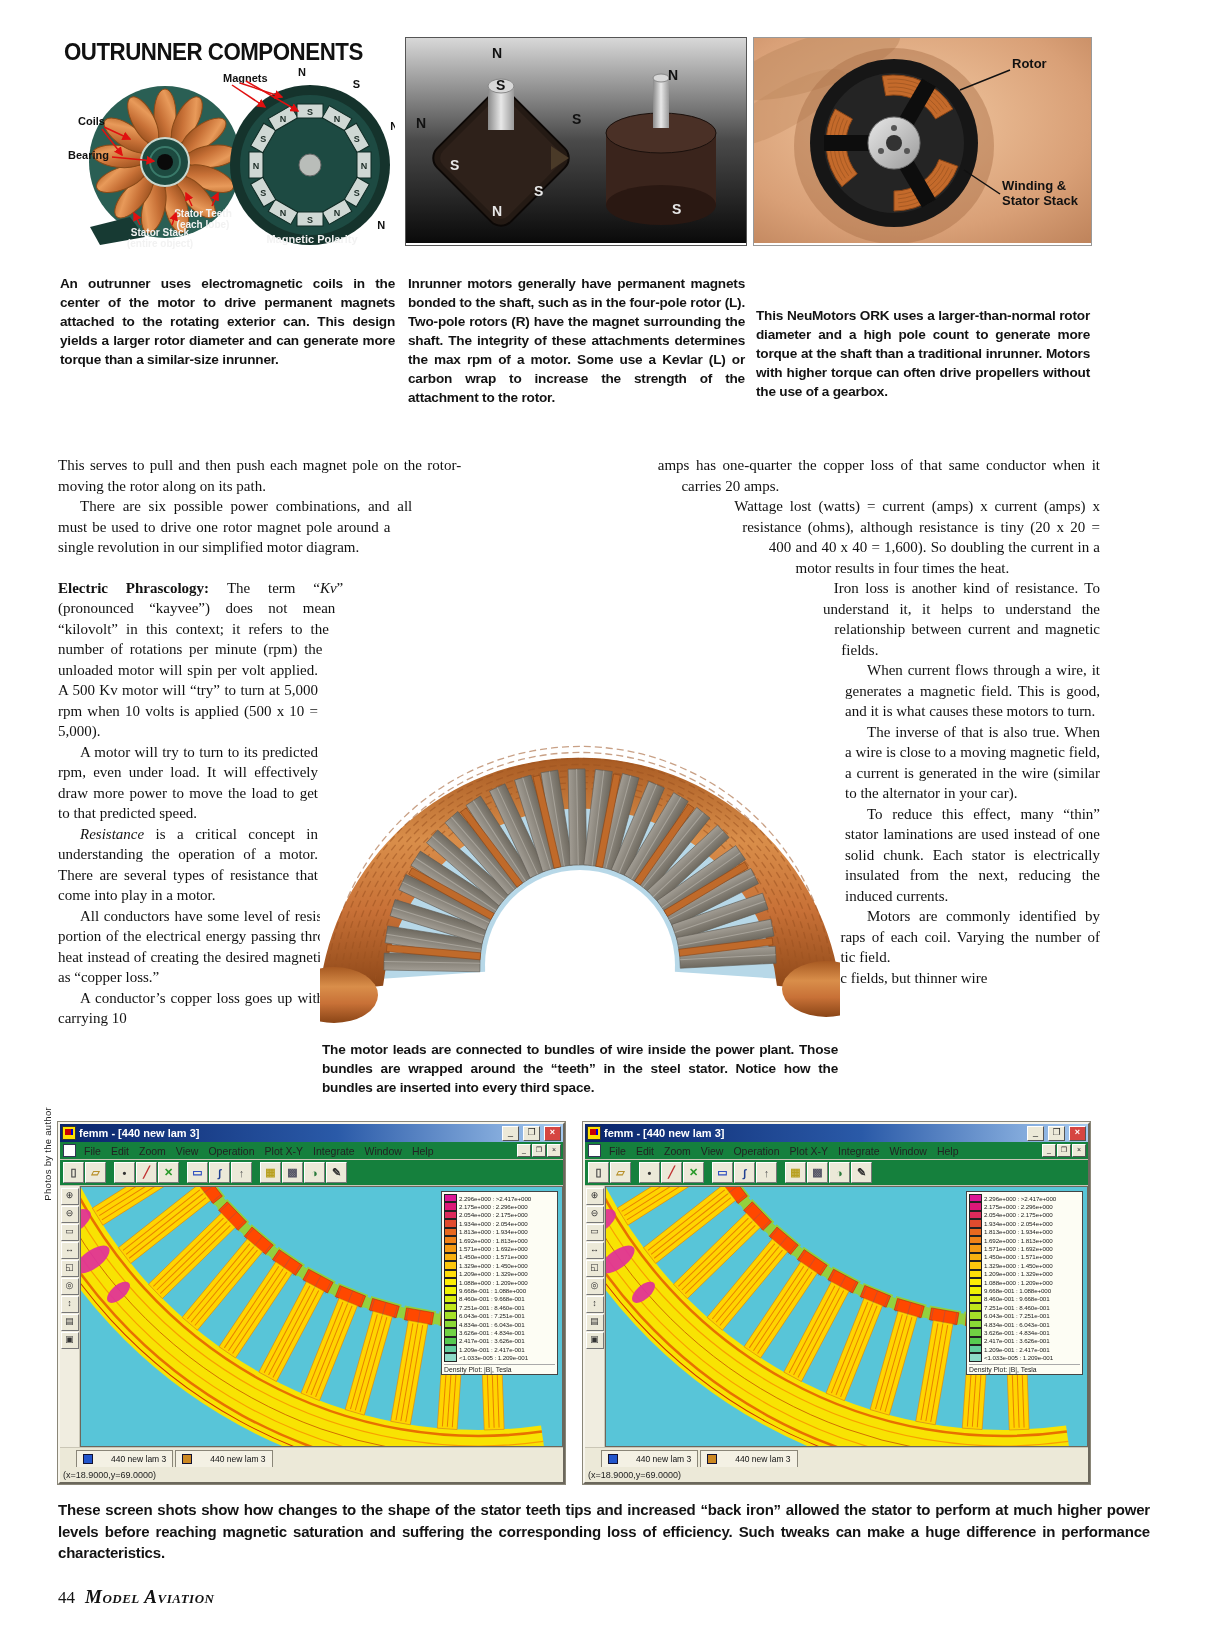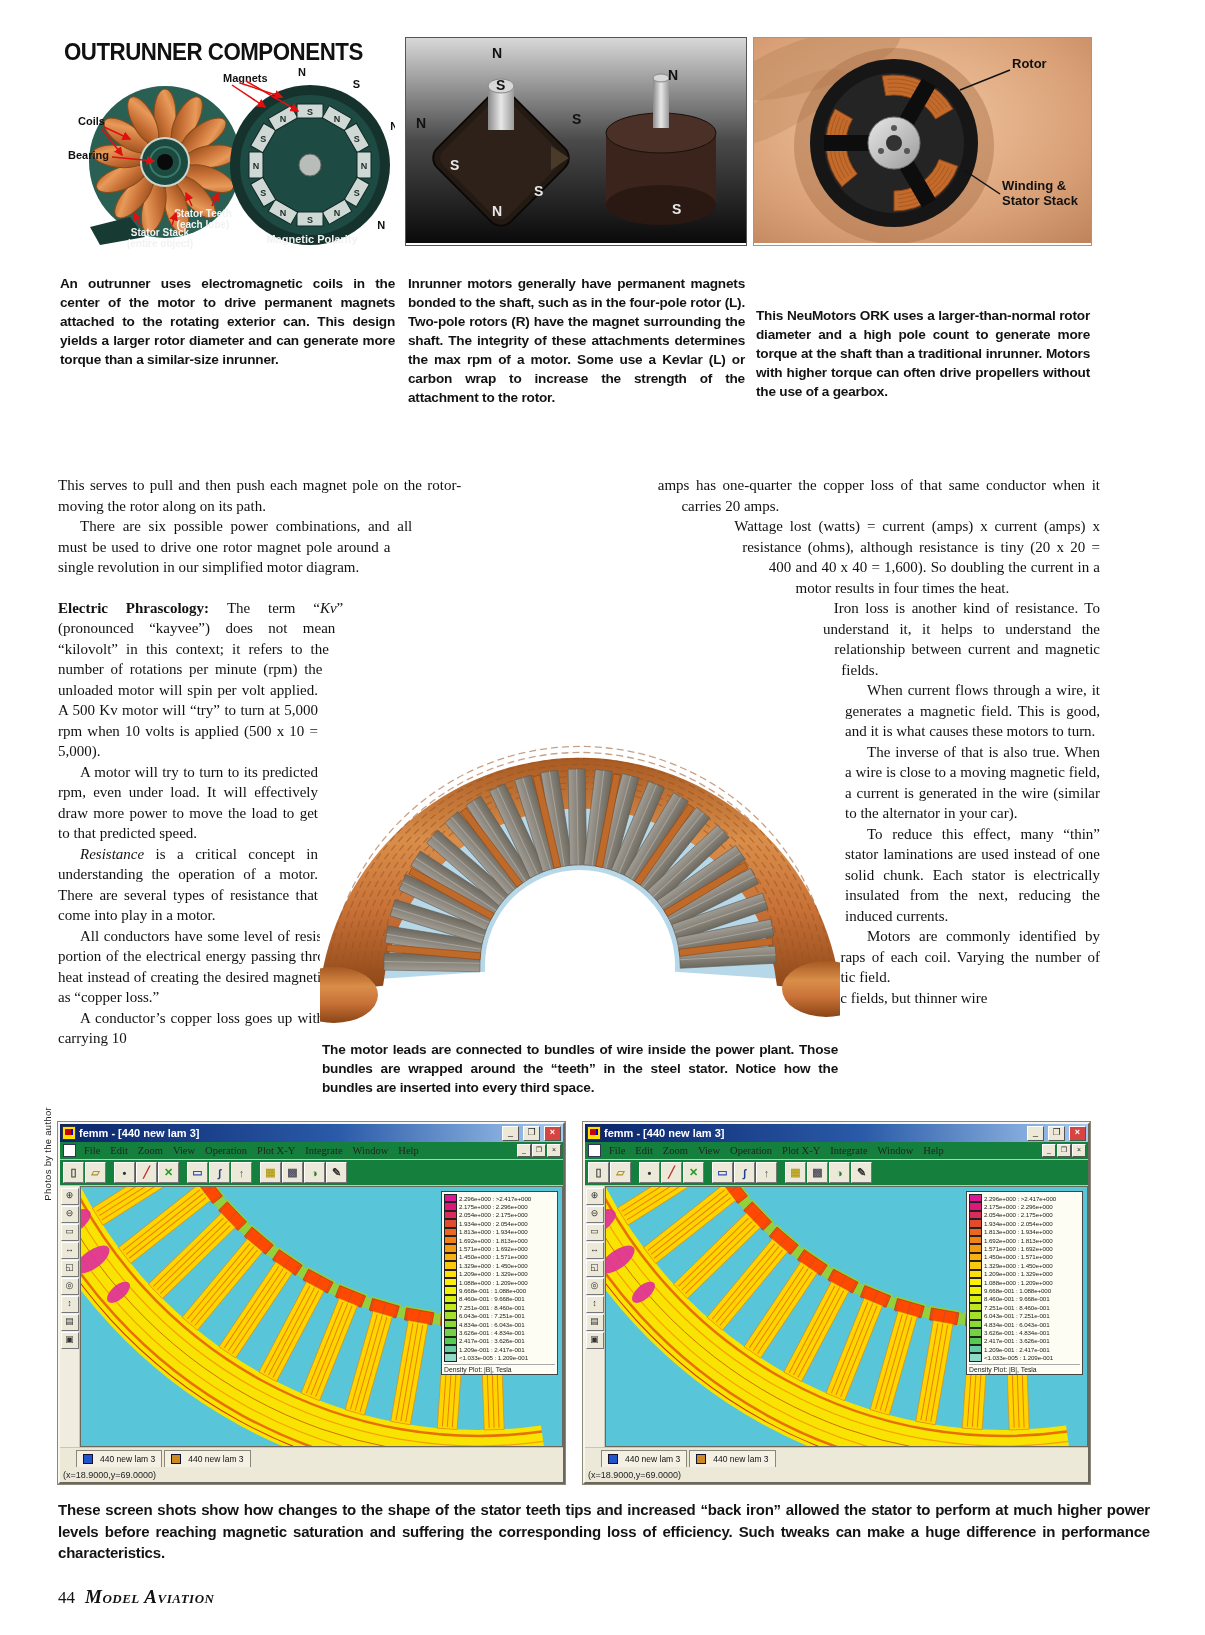--- a/index.html
+++ b/index.html
@@ -9,21 +9,21 @@
   #panel1{left:60px;width:335px;height:212px;background:#fff;}
   #panel2{left:405px;width:340px;height:207px;border:1px solid #555;}
   #panel3{left:753px;width:337px;height:207px;border:1px solid #999;}
   .panel svg{display:block;}
   .p1title{font-family:"Liberation Sans",sans-serif;font-weight:bold;font-size:23px;letter-spacing:-0.5px;color:#111;padding:2px 0 1px 4px;transform:scaleX(.97);transform-origin:left;white-space:nowrap;}
   .photocap{position:absolute;font-family:"Liberation Sans",sans-serif;font-weight:bold;font-size:13.6px;line-height:19px;text-align:justify;color:#131313;letter-spacing:-0.2px;}
   #cap1{left:60px;top:274px;width:335px;}
   #cap2{left:408px;top:274px;width:337px;}
   #cap3{left:756px;top:274px;width:334px;margin-top:32px;}
   
-  .col{position:absolute;height:660px;overflow:hidden;margin-top:20px;}
+  .col{position:absolute;height:660px;overflow:hidden;}
   #lcol{left:58px;top:455px;width:505px;}
   #rcol{left:583px;top:455px;width:517px;}
   .body-p{margin:0;text-align:justify;font-size:15px;line-height:20.5px;}
   .body-p.ind{text-indent:22px;}
   .body-p.sb{margin-top:20px;}
   .lwrap{float:right;width:245px;height:436px;margin-top:222px;
     shape-outside:polygon(175px 0,140px 35px,84px 80px,30px 150px,8px 220px,0 290px,0 436px,245px 436px,245px 0);shape-margin:8px;}
   .rwrap{float:left;width:262px;height:458px;margin-top:200px;
     shape-outside:polygon(0 0,40px 0,90px 45px,150px 85px,215px 135px,248px 195px,262px 260px,262px 458px,0 458px);shape-margin:8px;}
   #statorphoto{position:absolute;left:320px;top:693px;width:520px;height:340px;}
@@ -32,39 +32,39 @@
   .femm{position:absolute;top:1122px;width:503px;height:358px;background:#15803d;border:2px solid;border-color:#f7f5ec #6b675c #6b675c #f7f5ec;box-shadow:0 0 0 1px #8a8678;display:flex;flex-direction:column;font-family:"Liberation Sans",sans-serif;}
   #femm-left{left:58px;}
   .femm.right{left:583px;}
   .ttl{height:18px;background:linear-gradient(90deg,#0a246a,#2a5aa8 55%,#a6caf0);display:flex;align-items:center;padding:0 2px;gap:3px;flex:none;}
   .appico{width:12px;height:12px;background:#ffe000;border:1px solid #333;position:relative;flex:none;}
   .appico::after{content:"";position:absolute;left:2px;top:2px;width:6px;height:6px;background:#c00;border-right:2px solid #00c;}
   .ttltxt{color:#fff;font-size:11px;font-weight:bold;flex:1;white-space:nowrap;overflow:hidden;}
   .wb{width:15px;height:13px;background:#ece9d8;border:1px solid;border-color:#fff #555 #555 #fff;font-size:9px;line-height:10px;text-align:center;color:#222;margin-left:1px;flex:none;}
   .wb.close{background:#d64541;color:#fff;font-weight:bold;}
   .mnu{height:17px;display:flex;align-items:center;font-size:10.5px;padding:0 2px;border-bottom:1px solid #cac6b6;flex:none;color:#222;}
-  .mnu .menus{flex:1;display:flex;font-family:Liberation Serif, serif;}
+  .mnu .menus{flex:1;display:flex;}
   .mnu .menus span{padding:0 5px;}
   .mdiico{width:11px;height:11px;background:#fff;border:1px solid #335;margin:0 3px 0 1px;flex:none;}
   .mdib{width:12px;height:11px;background:#ece9d8;border:1px solid;border-color:#fff #555 #555 #fff;font-size:7px;line-height:9px;text-align:center;margin-left:1px;flex:none;}
   .tlb{height:23px;display:flex;align-items:center;padding:1px 3px;gap:1px;border-bottom:1px solid #cac6b6;flex:none;}
   .tbtn{width:19px;height:19px;background:#ece9d8;border:1px solid;border-color:#fff #777 #777 #fff;display:flex;align-items:center;justify-content:center;font-size:11px;font-weight:bold;flex:none;}
   .tsep{width:6px;height:19px;flex:none;}
   .fbody{flex:1;display:flex;min-height:0;}
   .sidetlb{width:19px;background:#f0ede0;display:flex;flex-direction:column;gap:1px;padding:2px 0;align-items:center;border-right:1px solid #cac6b6;flex:none;}
   .sbtn{width:16px;height:15px;background:#ece9d8;border:1px solid;border-color:#fff #777 #777 #fff;font-size:9px;line-height:13px;text-align:center;color:#333;flex:none;}
   .canvas{flex:1;position:relative;background:#58c5d8;border:1px solid #6b675c;overflow:hidden;}
   .plot-svg{position:absolute;left:0;top:0;width:100%;height:100%;}
   .legend{position:absolute;top:4px;right:4px;width:111px;background:#fdfdf4;border:1px solid #444;padding:2px 2px 1px 2px;}
   .lr{display:flex;align-items:center;gap:2px;height:8.4px;}
   .sw{width:11px;height:6.4px;border:1px solid #222;flex:none;}
   .lt{font-size:6.2px;color:#222;white-space:nowrap;letter-spacing:-0.1px;}
   .legend-label{font-size:6.8px;color:#222;margin-top:2px;border-top:1px solid #aaa;padding-top:1px;}
   .ftabs{height:18px;display:flex;align-items:flex-end;gap:2px;padding:1px 4px 0 16px;background:#ece9d8;border-top:1px solid #cac6b6;flex:none;}
-  .ftab{display:flex;align-items:center;gap:7px;border:1px solid #8a8678;border-bottom:none;background:#f4f1e4;font-size:8.5px;padding:1px 6px;height:14px;white-space:nowrap;}
+  .ftab{display:flex;align-items:center;gap:18px;border:1px solid #8a8678;border-bottom:none;background:#f4f1e4;font-size:8.5px;padding:1px 6px;height:14px;white-space:nowrap;}
   .tabico{width:8px;height:8px;background:#2255cc;border:1px solid #113;flex:none;}
   .fstatus{height:15px;font-size:9px;display:flex;align-items:center;padding:0 3px;color:#222;flex:none;background:#ece9d8;}
   
   .credit{position:absolute;left:42px;top:1107px;writing-mode:vertical-rl;transform:rotate(180deg);font-family:"Liberation Sans",sans-serif;font-size:9.5px;color:#222;letter-spacing:.3px;}
   #bottomcap{position:absolute;left:58px;top:1499px;width:1092px;font-family:"Liberation Sans",sans-serif;font-weight:bold;font-size:15px;line-height:21.5px;text-align:justify;color:#131313;letter-spacing:-0.2px;}
   .folio{position:absolute;left:58px;top:1586px;font-size:17px;color:#111;display:flex;align-items:baseline;gap:10px;}
   .maglogo{font-style:italic;font-weight:bold;font-variant:small-caps;font-size:19px;letter-spacing:.5px;}
   .panel text{font-family:"Liberation Sans",sans-serif;}
 </style>
 </head>

